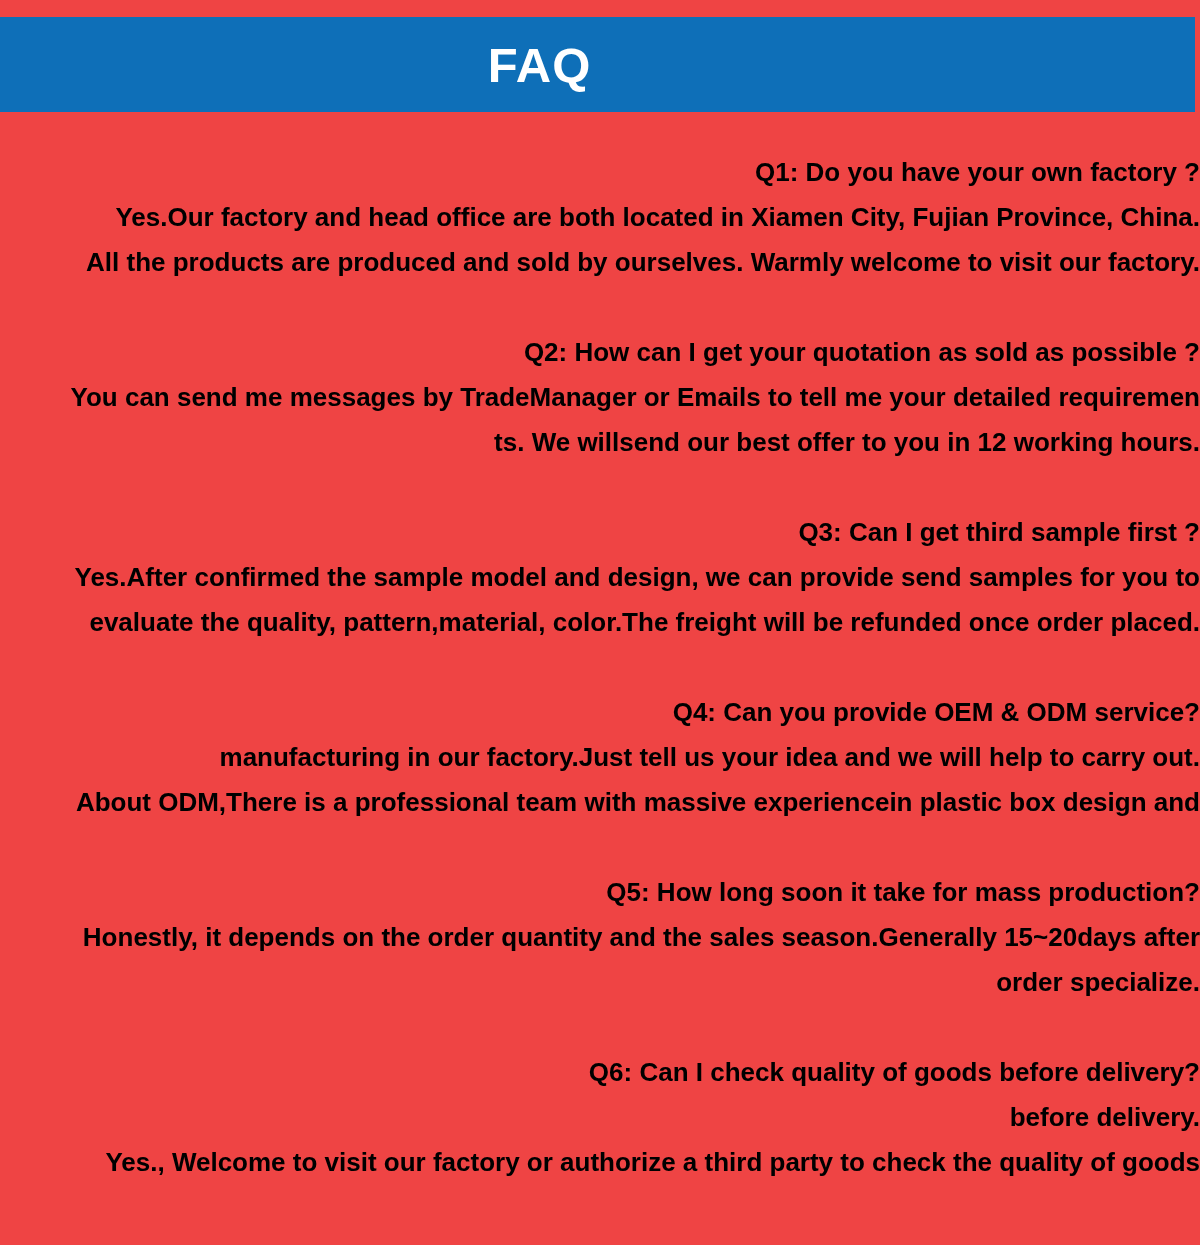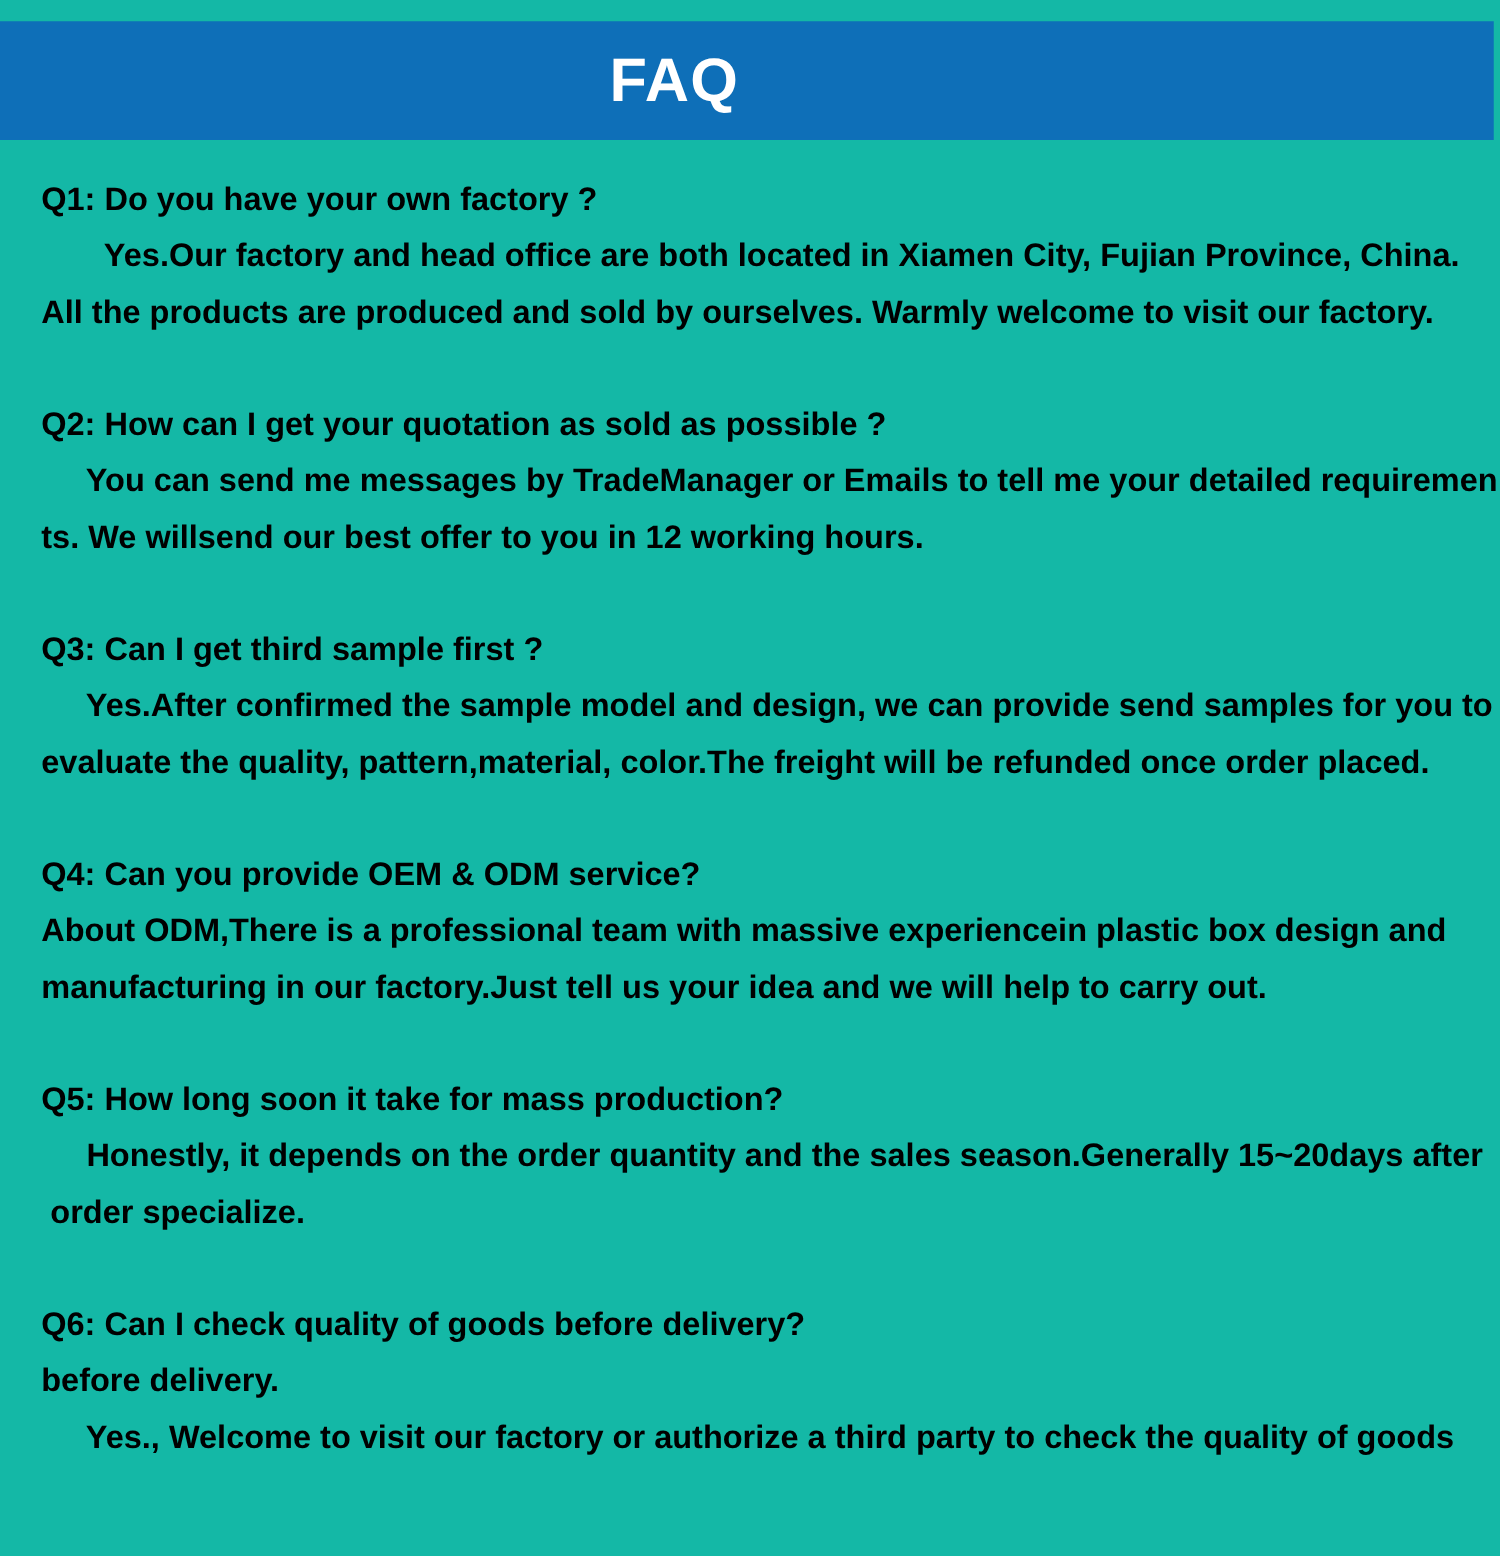--- a/index.html
+++ b/index.html
@@ -4,21 +4,21 @@
 <style>
   html, body {
     margin: 0;
     padding: 0;
     background: #ffffff;
   }
   .page {
     position: relative;
     width: 1200px;
     height: 1245px;
-    background: #14b8a6;
+    background: #ef4444;
     overflow: hidden;
     font-family: "Liberation Sans", sans-serif;
     font-weight: 700;
     color: #000000;
   }
   .faq-bar {
     position: absolute;
     left: 0;
     top: 17px;
     width: 1195px;
@@ -35,22 +35,23 @@
     letter-spacing: 1px;
     transform: translateX(-58px);
   }
   .content {
     position: absolute;
     left: 33px;
     top: 137px;
     width: 1167px;
   }
   .qa {
-    margin: 0 0 45px 0;
+    margin: 13px 0 45px 0;
     padding: 0;
+    text-align: right;
   }
   .line {
     font-size: 26px;
     line-height: 45px;
     white-space: pre;       
   }
 </style>
 </head>
 <body>
 
@@ -75,22 +76,22 @@
     </section>
 
     <section class="qa">
       <div class="line">Q3: Can I get third sample first ?</div>
       <div class="line">     Yes.After confirmed the sample model and design, we can provide send samples for you to</div>
       <div class="line">evaluate the quality, pattern,material, color.The freight will be refunded once order placed.</div>
     </section>
 
     <section class="qa">
       <div class="line">Q4: Can you provide OEM &amp; ODM service?</div>
+      <div class="line">manufacturing in our factory.Just tell us your idea and we will help to carry out.</div>
       <div class="line">About ODM,There is a professional team with massive experiencein plastic box design and</div>
-      <div class="line">manufacturing in our factory.Just tell us your idea and we will help to carry out.</div>
     </section>
 
     <section class="qa">
       <div class="line">Q5: How long soon it take for mass production?</div>
       <div class="line">     Honestly, it depends on the order quantity and the sales season.Generally 15~20days after</div>
       <div class="line"> order specialize.</div>
     </section>
 
     <section class="qa">
       <div class="line">Q6: Can I check quality of goods before delivery?</div>

